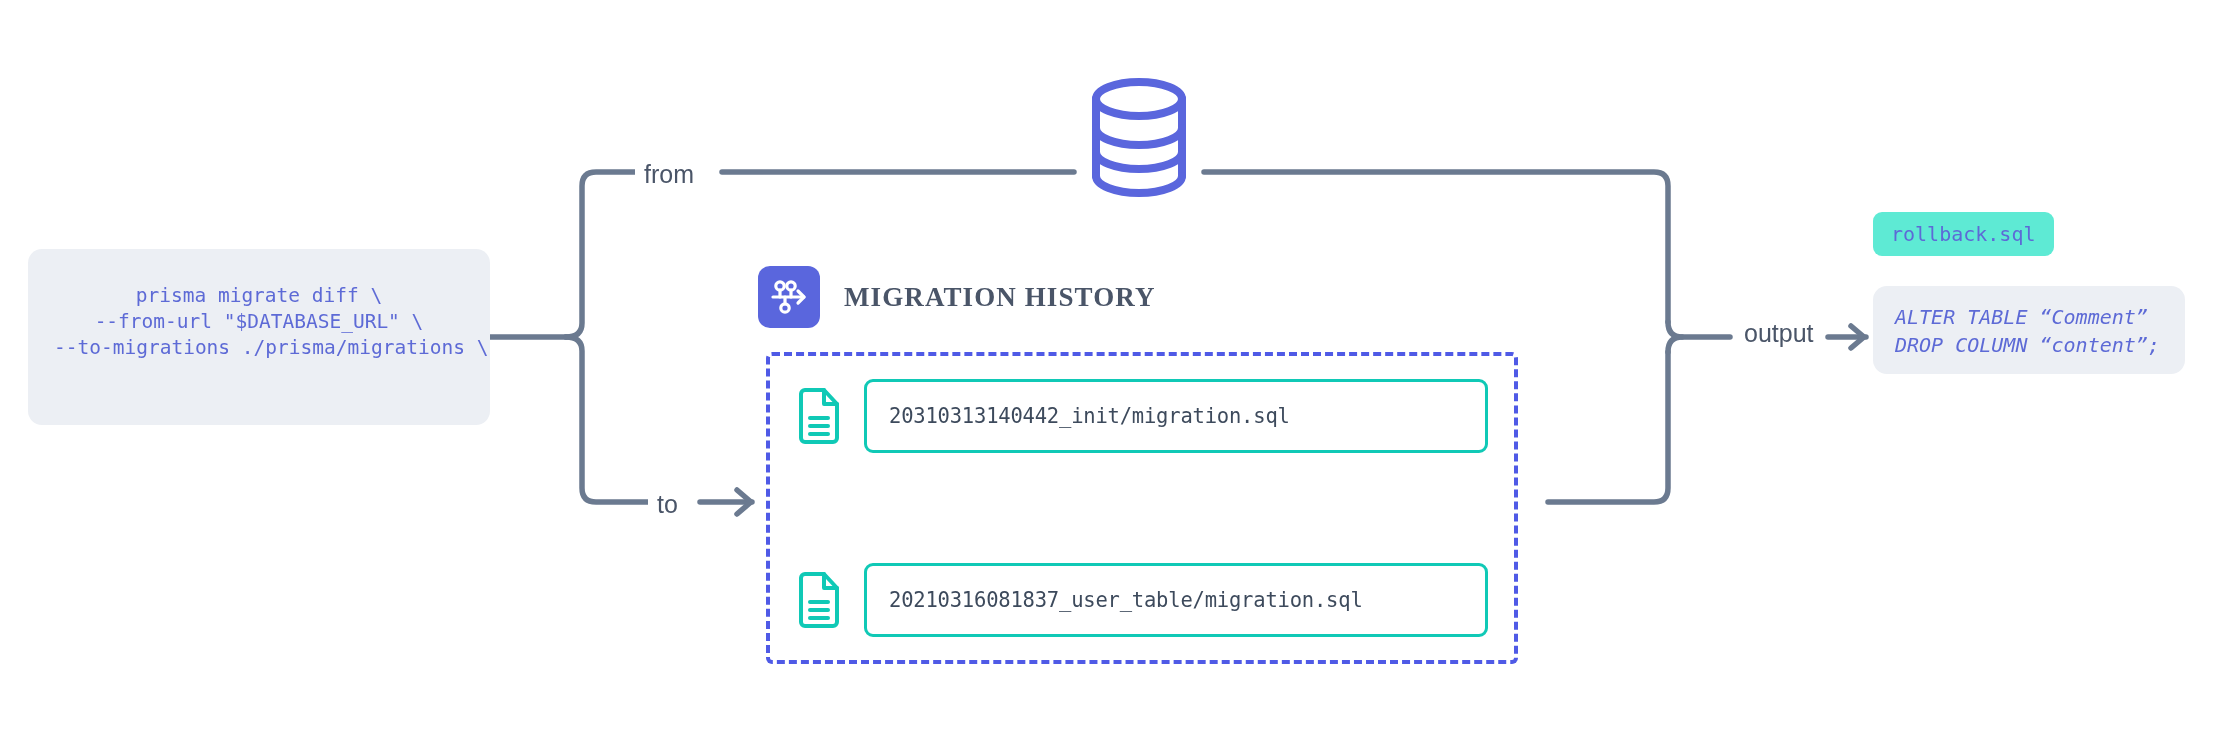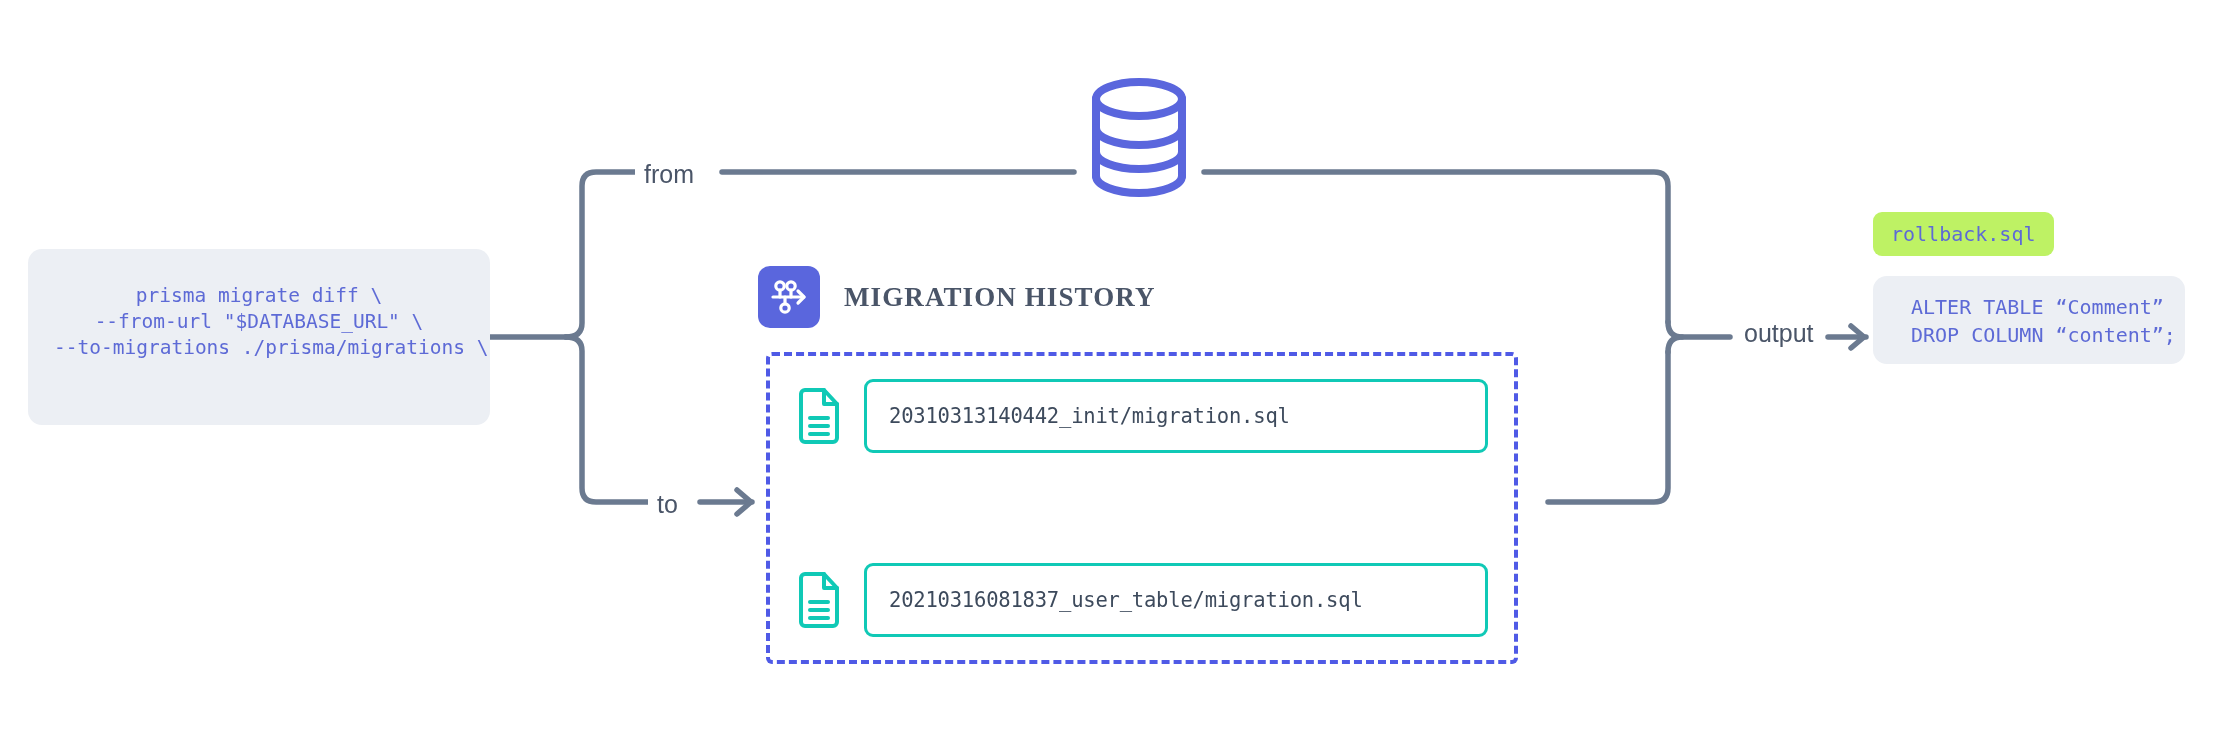--- a/index.html
+++ b/index.html
@@ -145,31 +145,32 @@
     white-space: nowrap;
     letter-spacing: -0.2px;
   }
 
   
   #rollback-badge {
     position: absolute;
     left: 1873px;
     top: 212px;
     padding: 9px 18px;
-    background: #bef264;
+    background: #5eead4;
     border-radius: 9px;
   }
   #rollback-badge .code-line { font-size: 20px; line-height: 26px; }
 
   #sql-card {
     left: 1873px;
-    top: 276px;
+    top: 286px;
     width: 312px;
     height: 88px;
-    padding: 17px 38px;
+    padding: 17px 22px;
+    font-style: italic;
   }
   #sql-card .code-line { font-size: 20px; line-height: 28px; }
 </style>
 </head>
 <body>
 
 <div id="stage">
 
   <svg id="wires" viewBox="0 0 2220 752" xmlns="http://www.w3.org/2000/svg">
     <g fill="none" stroke="#6b7a90" stroke-width="5.5" stroke-linecap="round" stroke-linejoin="round">

